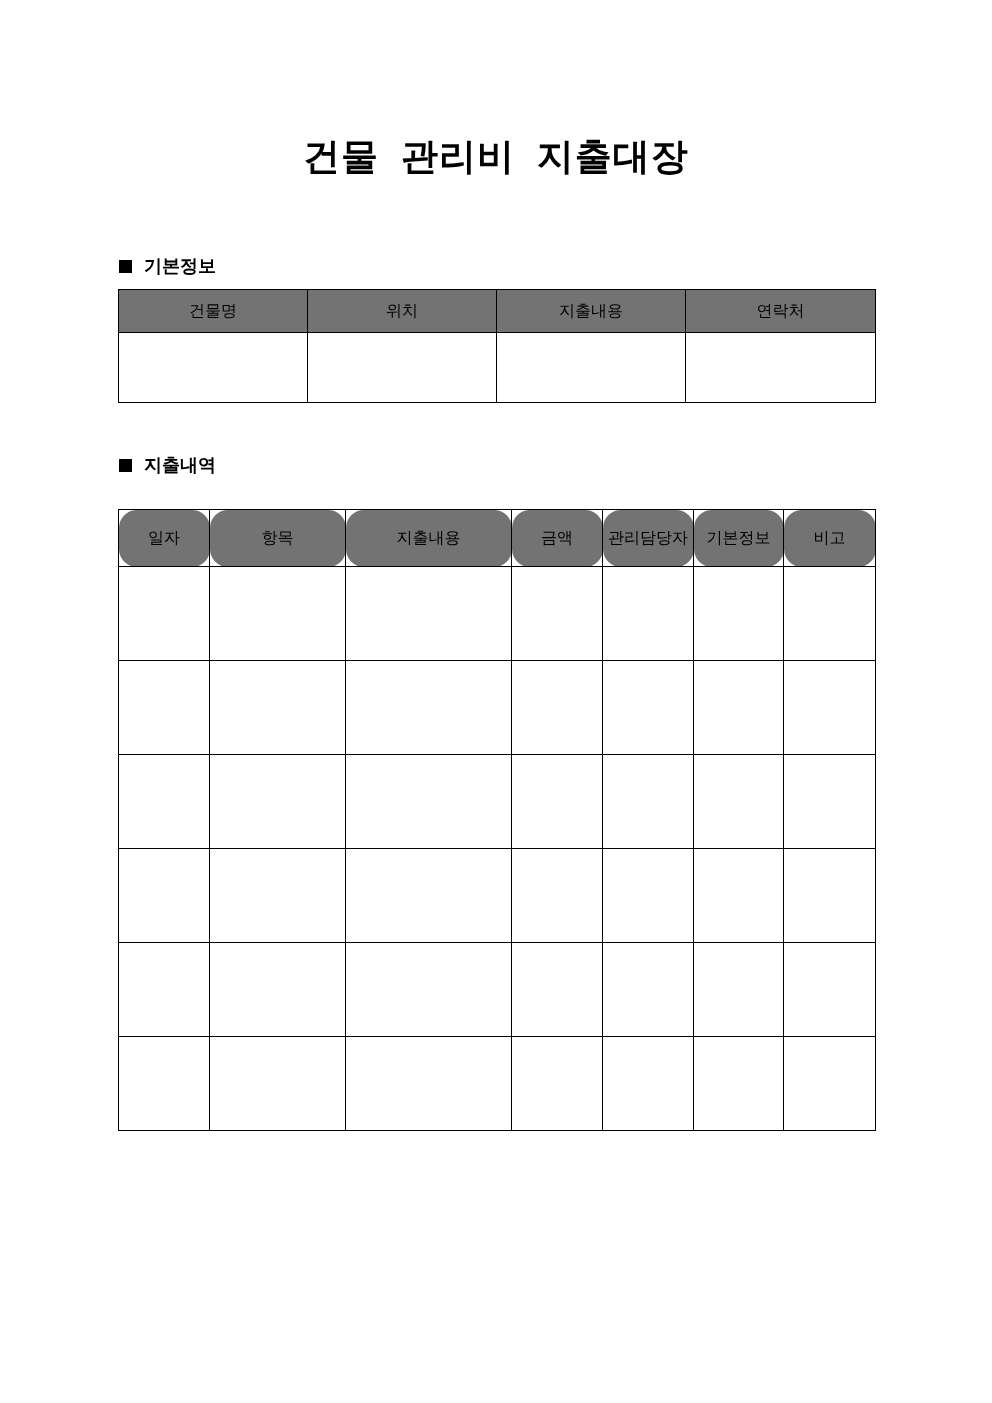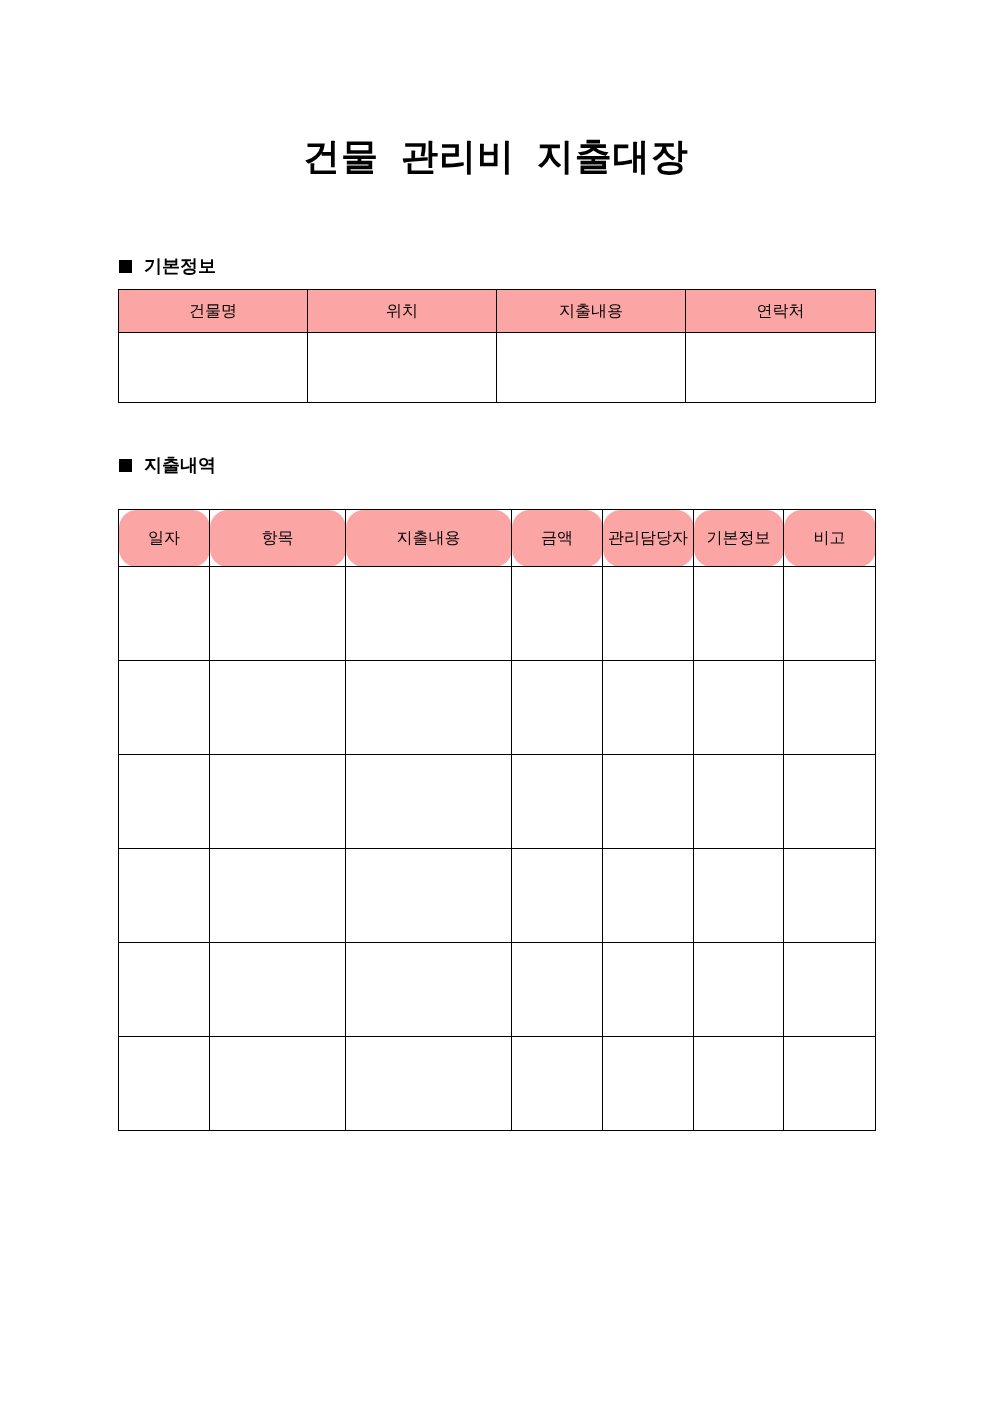--- a/index.html
+++ b/index.html
@@ -48,21 +48,21 @@
     }
     table.grid th, table.grid td {
       border: 1px solid #000;
       padding: 0;
       text-align: center;
       vertical-align: middle;
       font-size: 16px;
       font-weight: normal;
     }
     table.grid th {
-      background: #fca5a5;
+      background: #737373;
       font-family: Liberation Mono, monospace;
     }
     #basic-table {
       top: 289px;
       width: 757px;
     }
     #basic-table th { height: 42px; }
     #basic-table td { height: 69px; }
 
     #expense-table {

